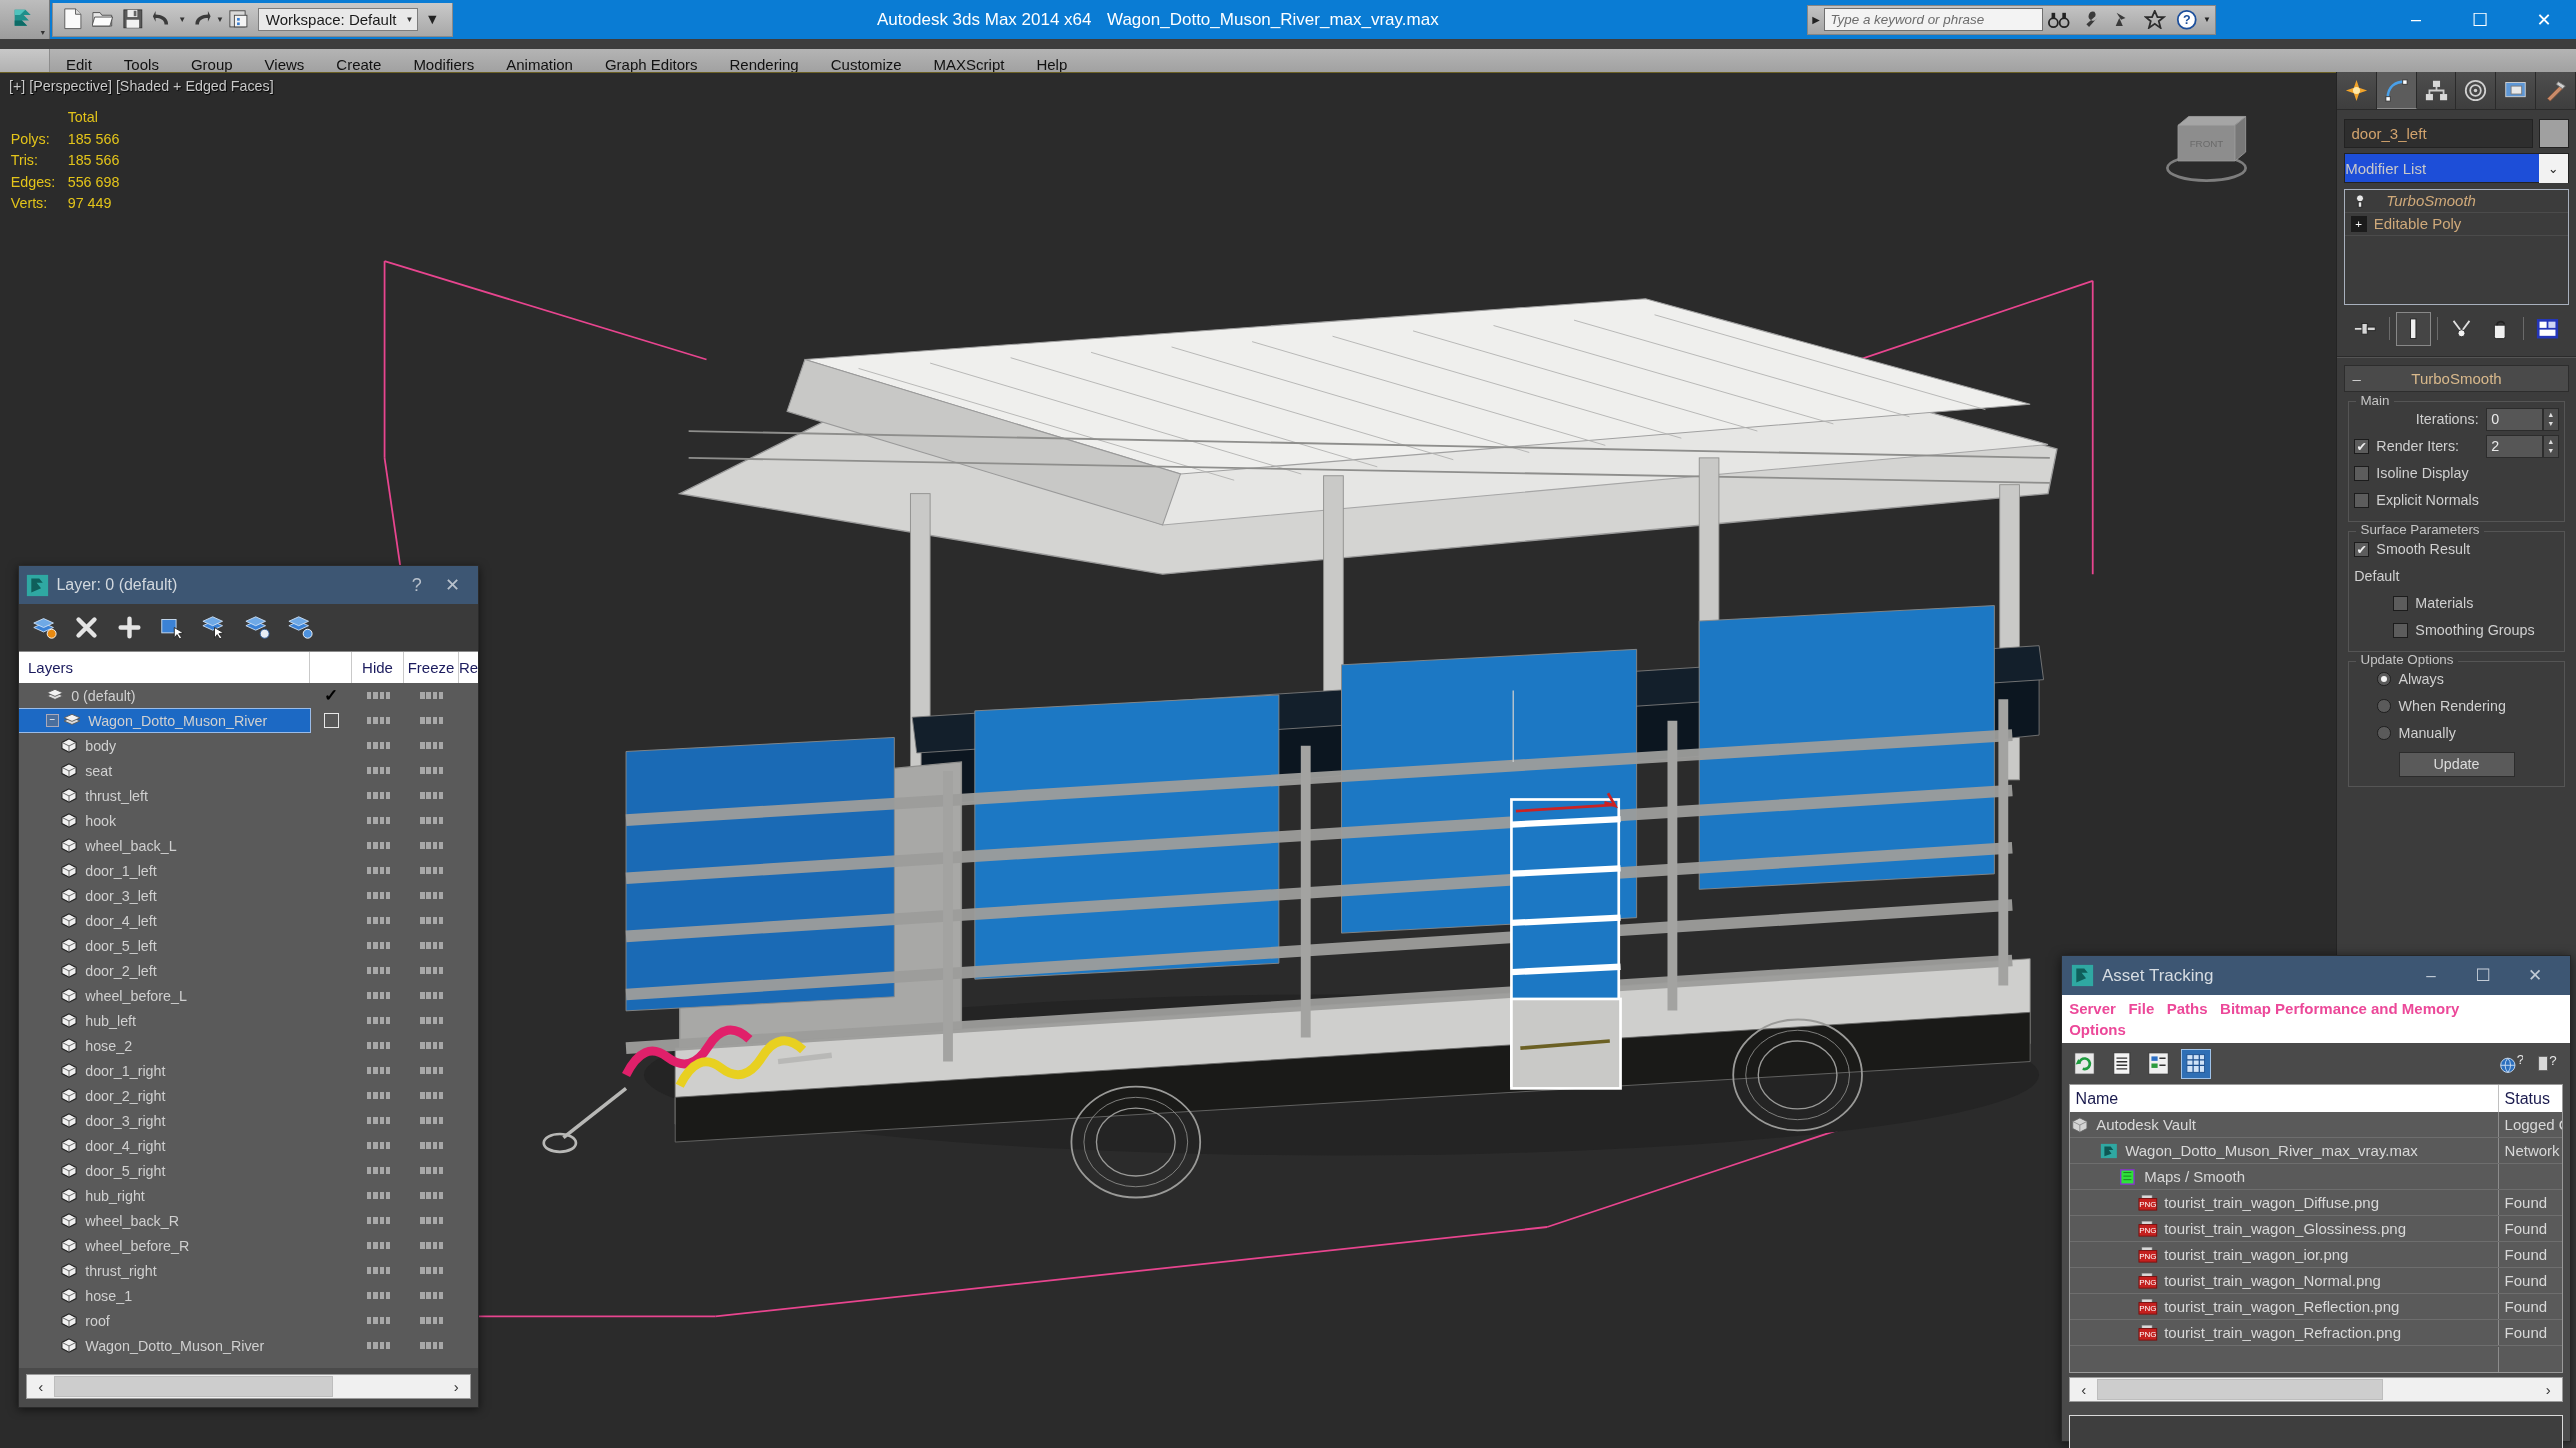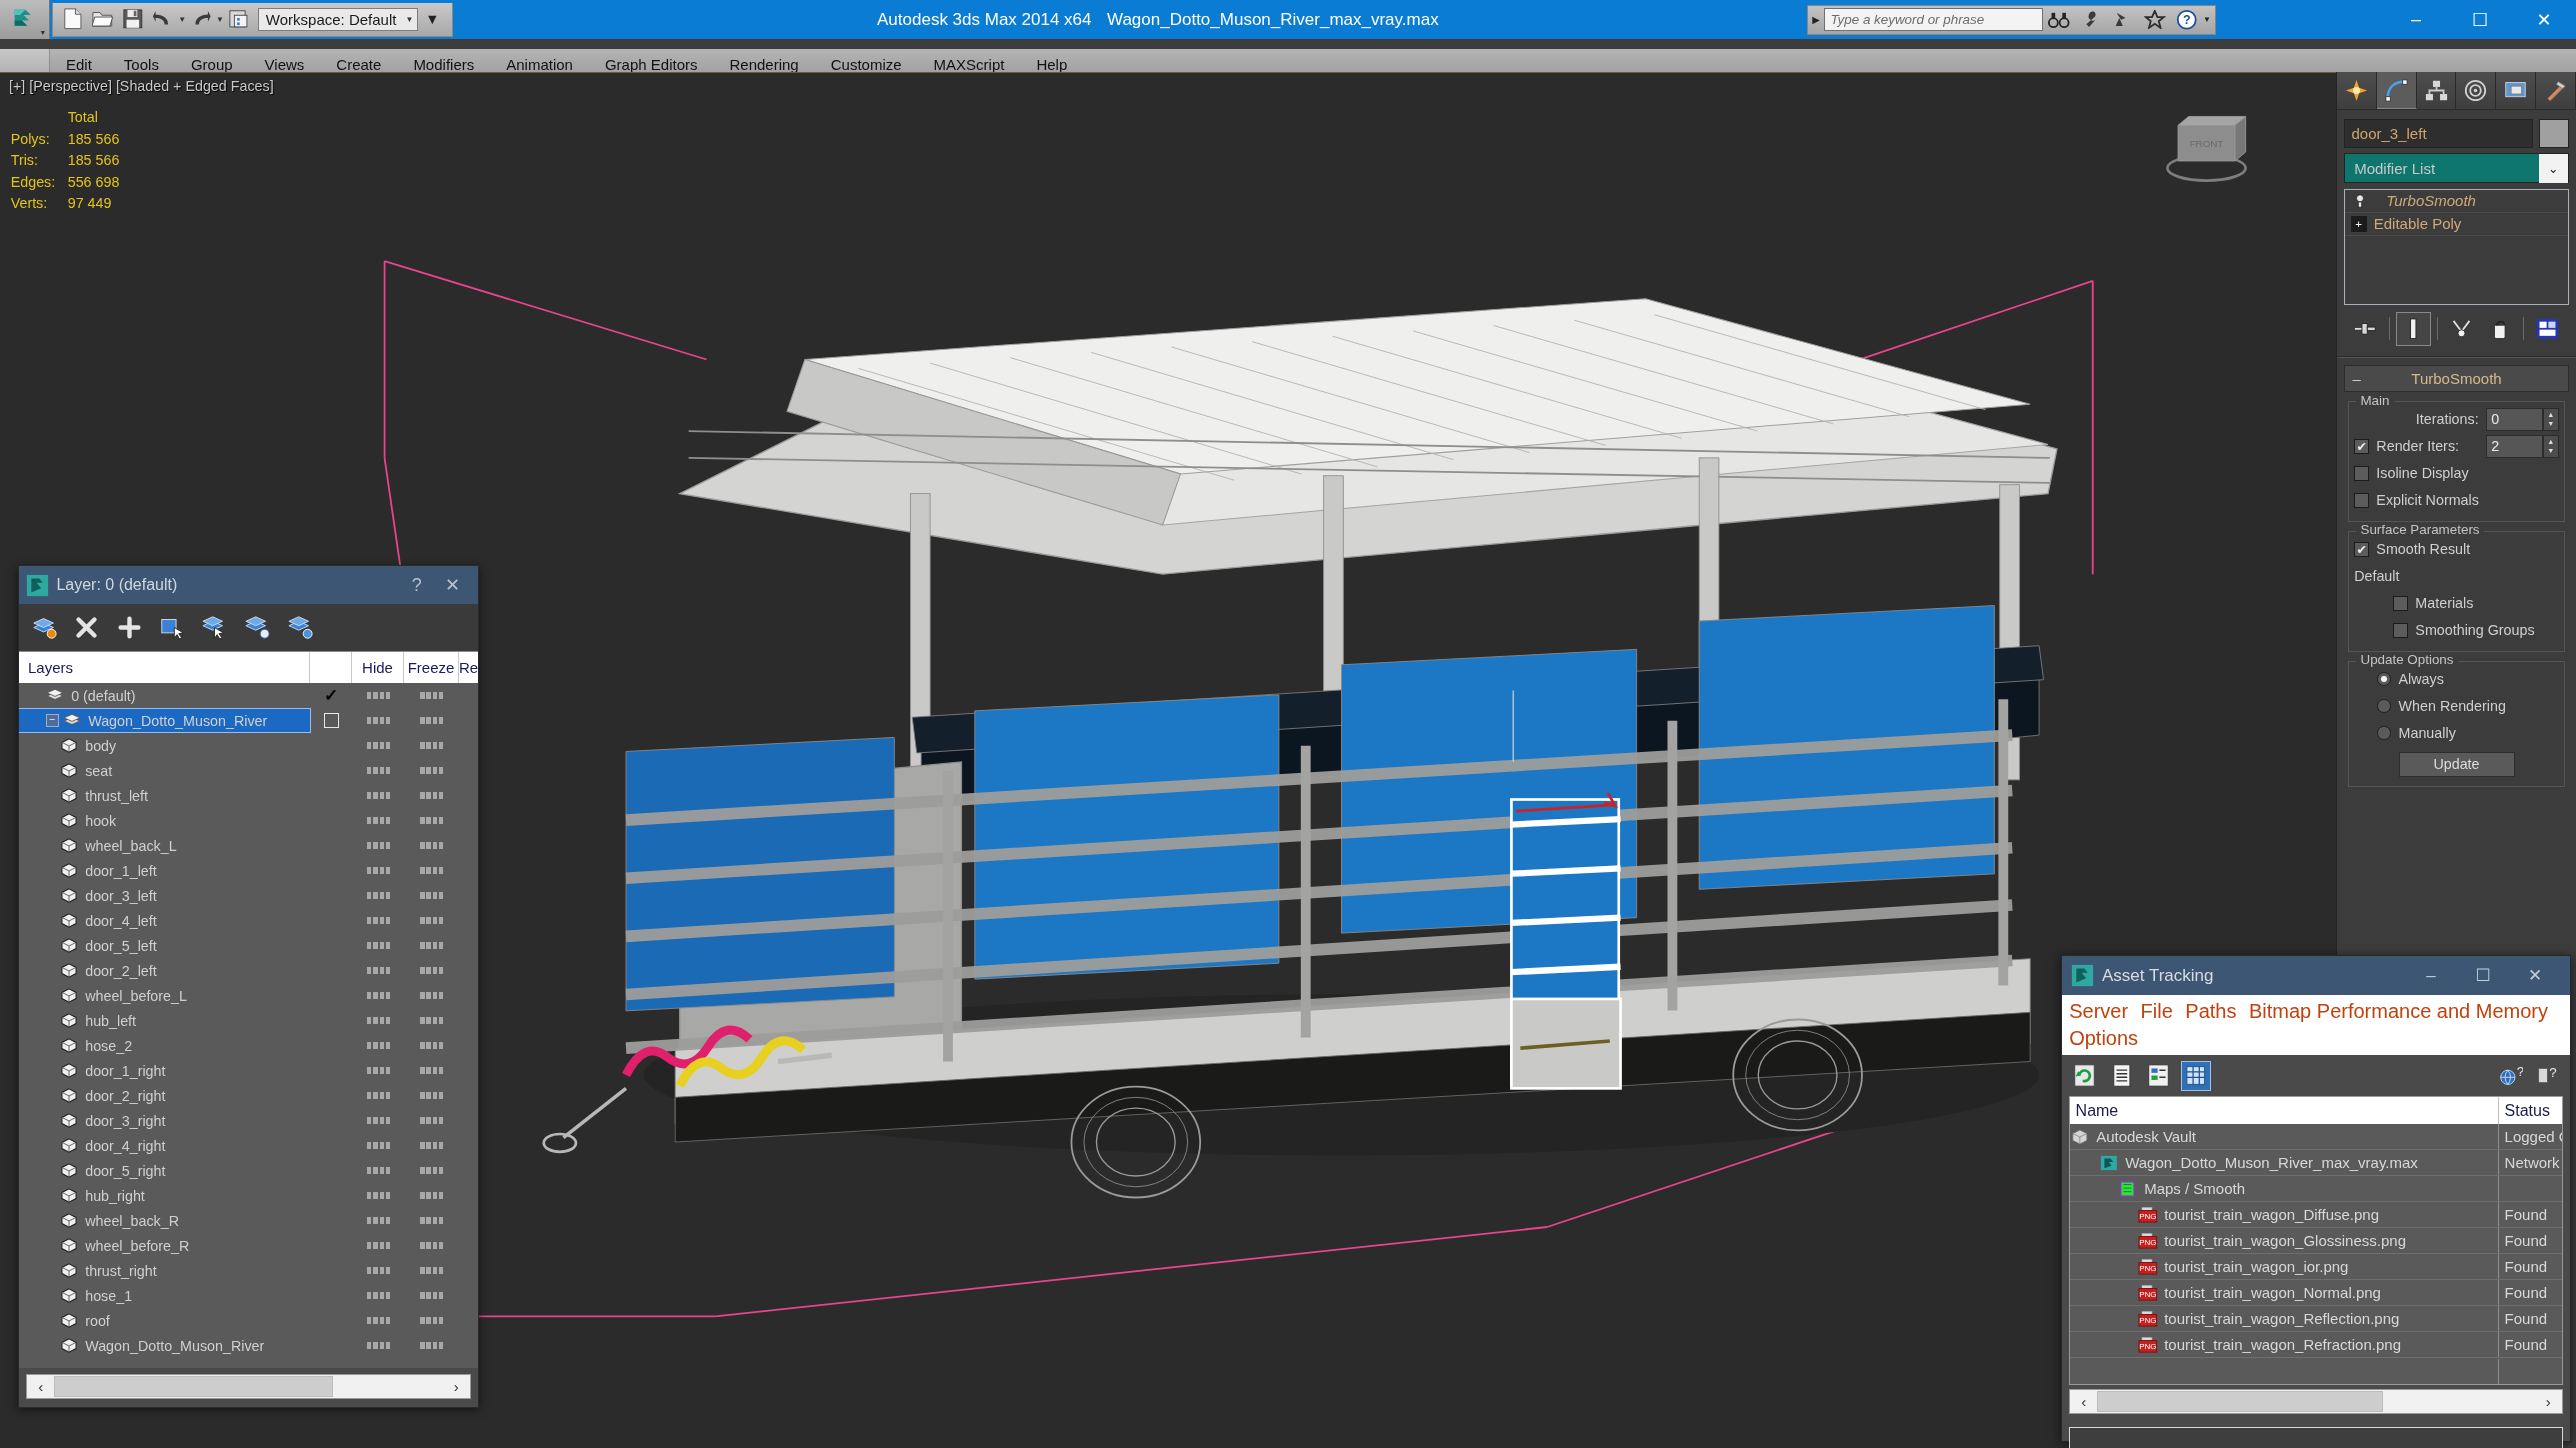--- a/index.html
+++ b/index.html
@@ -98,22 +98,22 @@
   .cmdpanel { position:absolute; left:2336px; top:72px; width:240px; height:1377px;
     background:#3c3c3c; border-left:0.9px solid #242424; }
   .cp-tabs { display:flex; height:38px; background:#4a4a4a; border-bottom:0.9px solid #2a2a2a; }
   .cp-tab { flex:1; display:flex; align-items:center; justify-content:center;
     background:linear-gradient(#4e4e4e,#3e3e3e); border-right:0.9px solid #2a2a2a; cursor:pointer; }
   .cp-tab.active { background:#5c5c5c; border-bottom:1.8px solid #8a8a8a; }
   .cp-name { margin:9px 7.2px 5.4px 7.2px; display:flex; gap:5.4px; }
   .cp-namefield { flex:1; height:29px; background:#2e2e2e; border:0.9px solid #222;
     color:#d2a36d; font-size:15px; padding:0 6.3px; line-height:27px; }
   .cp-swatch { width:30px; height:29px; background:#a0a0a0; border:0.9px solid #222; }
-  .cp-modlist { margin:1.8px 7.2px 5.4px 7.2px; height:30px; background:#0f766e; border:0.9px solid #222;
-    display:flex; align-items:center; color:#c9c9c9; font-size:15px; padding-left:9px; }
+  .cp-modlist { margin:1.8px 7.2px 5.4px 7.2px; height:30px; background:#1d4ed8; border:0.9px solid #222;
+    display:flex; align-items:center; color:#c9c9c9; font-size:15px; padding-left:0; }
   .cp-modlist .caret { margin-left:auto; width:29px; height:29px; background:#f2f2f2; color:#222;
     display:flex; align-items:center; justify-content:center; font-size:12.5px; }
   .cp-stack { margin:0 7.2px; height:116px; background:#3c3c3c; border:1.8px solid #a8b0bd; }
   .stk-row { height:23px; display:flex; align-items:center; padding-left:5.4px;
     color:#cfa97a; font-size:15px; border-bottom:0.9px solid #4b4b4b; }
   .stk-row.it { font-style:italic; padding-left:41px; }
   .stk-ico { width:16px;height:16px;margin-right:7.2px;flex:none; }
   .cp-modtools { height:48px; display:flex; align-items:center; gap:3.6px; padding:0 10.7px; }
   .mt-btn { width:36px;height:34px;display:flex;align-items:center;justify-content:center;cursor:pointer;}
   .mt-btn.box { border:0.9px solid #888; background:#454545; }
@@ -142,21 +142,21 @@
 
   
   .asset { position:absolute; left:2061px; top:955px; width:510px; height:487px;
     background:#4a4a4a; border:0.9px solid #272727; box-shadow:0 1.8px 10.7px rgba(0,0,0,.6); }
   .as-title { height:39px; background:#3d5673; display:flex; align-items:center; padding:0 9px;
     color:#d6dce2; font-size:17px; }
   .as-wb { width:52px;height:39px;display:flex;align-items:center;justify-content:center;
     color:#c2cbd6;font-size:17px;cursor:pointer;}
   .as-menu { background:#fff; padding:3.6px 7.2px; }
   .as-menu-row { display:flex; }
-  .as-m { padding:1.8px 12.5px 1.8px 0; font-size:20px; color:#c2410c; cursor:pointer; white-space:nowrap;}
+  .as-m { padding:1.8px 12.5px 1.8px 0; font-size:15px; color:#ec4899; cursor:pointer; white-space:nowrap;font-weight:bold;}
   .as-toolbar { height:41px; background:#4a4a4a; display:flex; align-items:center; padding:0 7.2px; gap:7.2px;}
   .as-tb { width:30px;height:30px;display:flex;align-items:center;justify-content:center;cursor:pointer;}
   .as-tb.sel { background:#2f6fb5; border:0.9px solid #9fc2e8; }
   .as-grid { margin:0 7.2px; border:0.9px solid #9a9a9a; background:#5a5a5a; }
   .ag-head { display:flex; background:#fff; height:27px; }
   .ag-head div { font-size:16px; color:#1b1b4e; display:flex; align-items:center; padding-left:5.4px; }
   .agh-name { width:429px; border-right:0.9px solid #c0c0c0; }
   .agh-status { flex:1; }
   .agrow { display:flex; height:26px; align-items:center; border-bottom:0.9px solid #6e6e6e; }
   .ag-n { width:429px; display:flex; align-items:center; color:#d8d8d8; font-size:15px;

